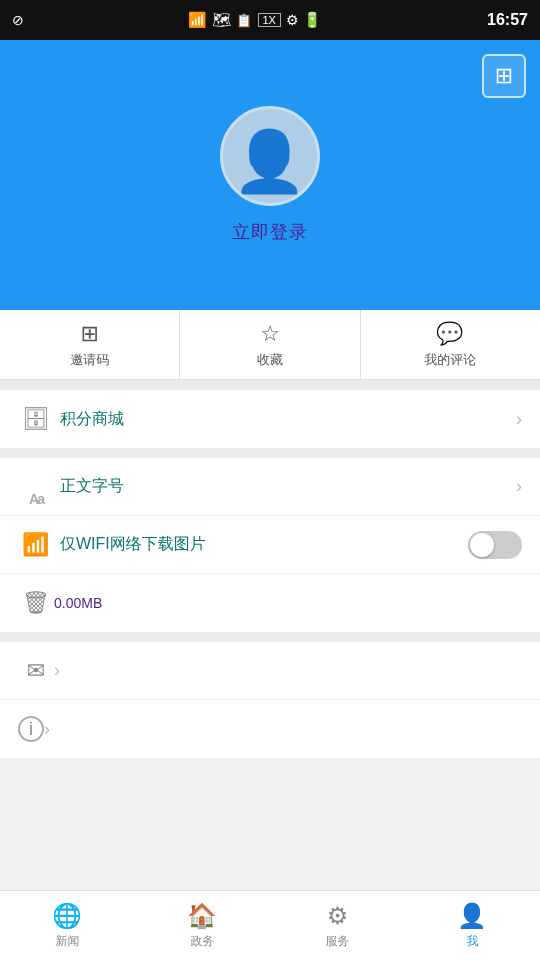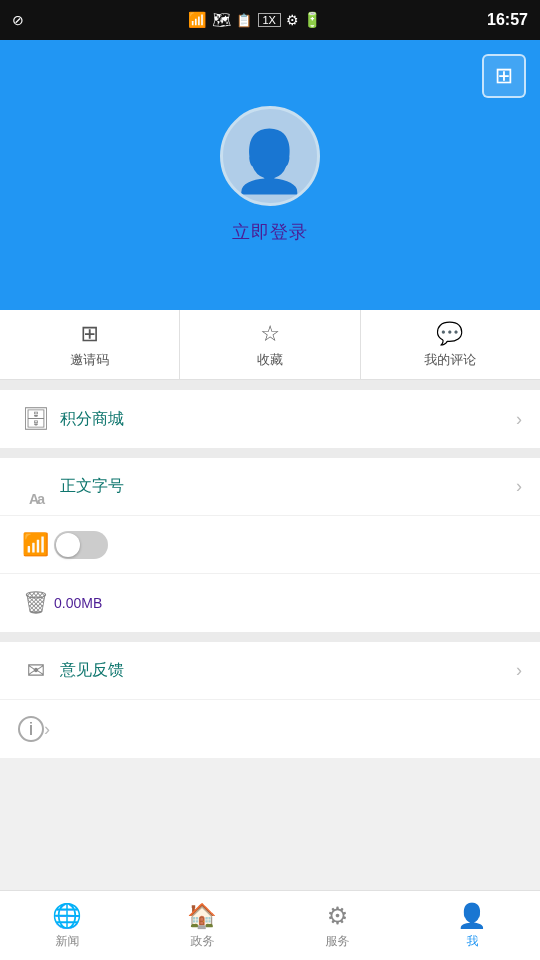--- a/index.html
+++ b/index.html
@@ -151,38 +151,38 @@
 <div class="section-gap"></div>
 
 <div class="menu-section">
   <div class="menu-row">
     <div class="menu-left-icon" style="font-size:14px;color:#aaa;letter-spacing:-2px;font-weight:bold;margin-top:24px;">Aa</div>
     <span class="menu-label">正文字号</span>
     <span class="menu-chevron">›</span>
   </div>
   <div class="menu-row">
     <div class="menu-left-icon">📶</div>
+    <span class="menu-label">仅WIFI网络下载图片</span>
     <div class="toggle-container">
       <div class="toggle off">
         <div class="toggle-knob"></div>
       </div>
     </div>
   </div>
   <div class="menu-row">
     <div class="menu-left-icon">🗑</div>
     <span class="menu-right-value">0.00MB</span>
   </div>
 </div>
 
 <div class="section-gap"></div>
 
 <div class="menu-section">
   <div class="menu-row">
     <div class="menu-left-icon">✉</div>
-    <span class="menu-label">意见反馈</span>
     <span class="menu-chevron">›</span>
   </div>
   <div class="menu-row">
     <div class="menu-left-icon" style="font-size:18px;color:#888;border:2px solid #aaa;border-radius:50%;width:26px;height:26px;display:flex;align-items:center;justify-content:center;">i</div>
     <span class="menu-chevron">›</span>
   </div>
 </div>
 
 <div class="bottom-nav">
   <div class="nav-item">

